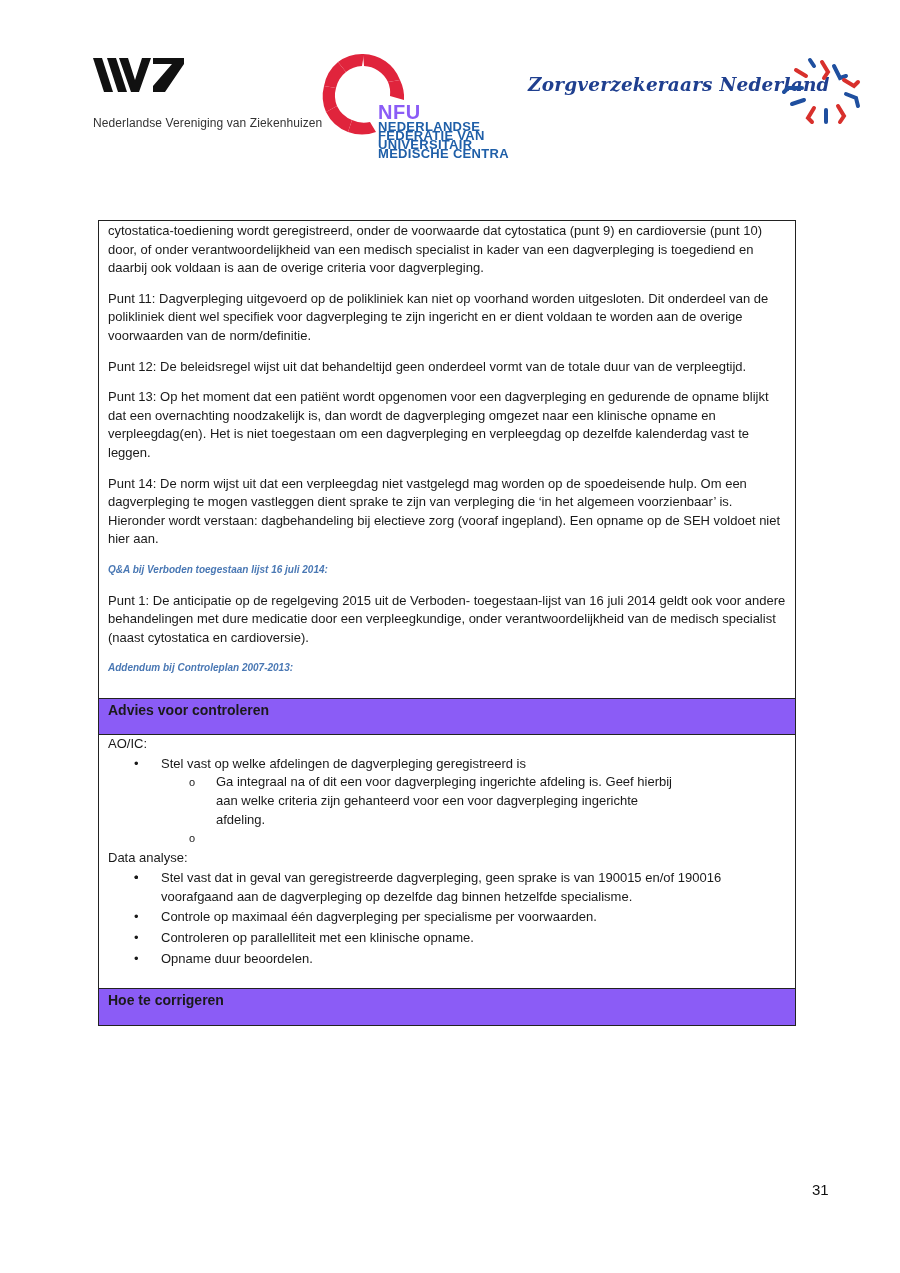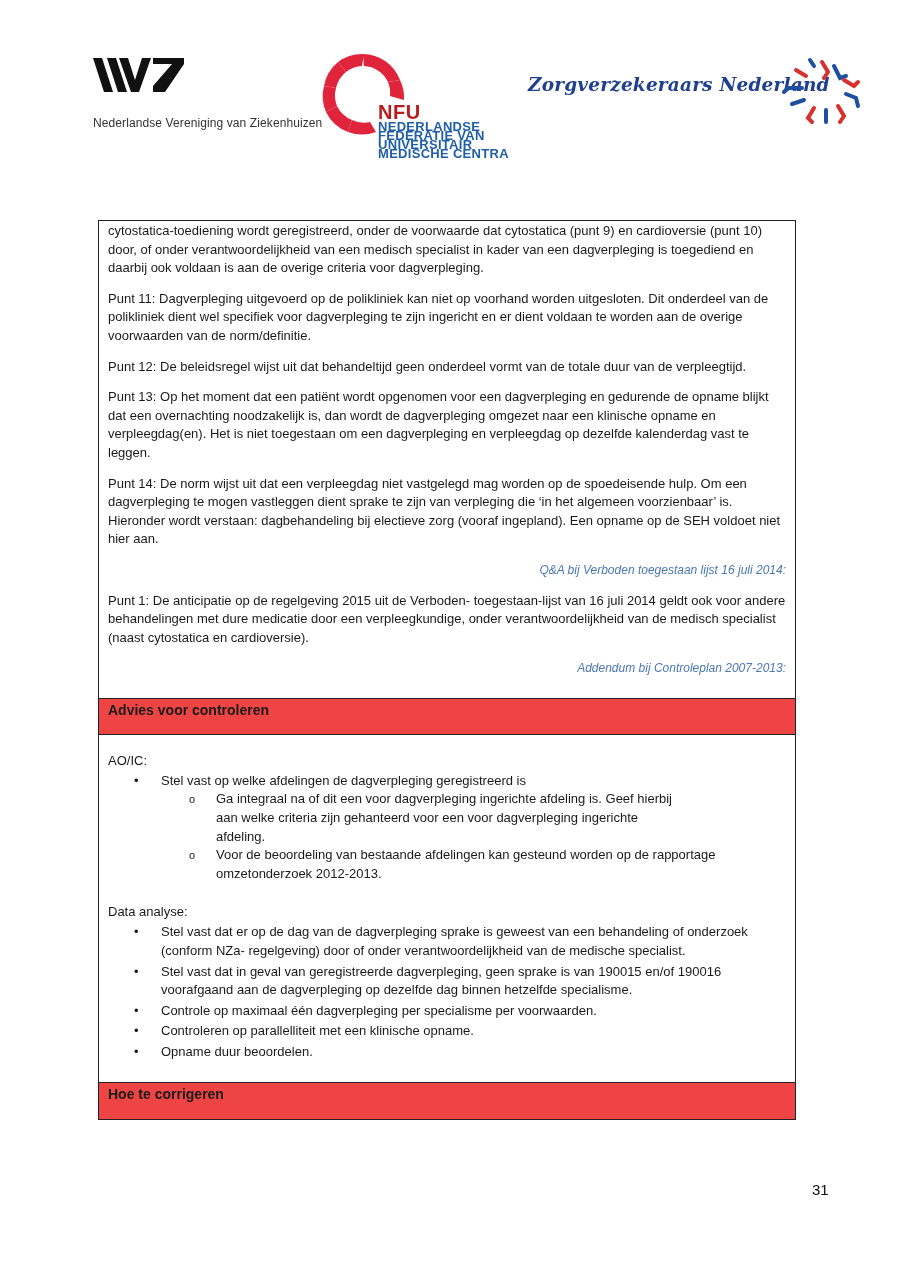--- a/index.html
+++ b/index.html
@@ -7,38 +7,38 @@
          font-family: "Liberation Sans", sans-serif; color: #1a1a1a; }
 
   
   .logo-nvz { position: absolute; left: 93px; top: 58px; width: 230px; }
   .nvz-mark { height: 34px; display: block; }
   .nvz-sub { font-size: 12px; color: #333; margin-top: 24px; letter-spacing: 0.1px; }
 
   .logo-nfu { position: absolute; left: 318px; top: 50px; width: 210px; height: 90px; }
   .nfu-circle { position: absolute; left: 0; top: 0; width: 90px; height: 88px; }
   .nfu-text { position: absolute; left: 60px; top: 52px; }
-  .nfu-abbr { font-size: 20px; font-weight: bold; color: #b91c1c; line-height: 20px; letter-spacing: 0.5px; }
+  .nfu-abbr { font-size: 20px; font-weight: bold; color: #8b5cf6; line-height: 20px; letter-spacing: 0.5px; }
   .nfu-line { font-size: 13px; font-weight: bold; color: #1f5fa8; line-height: 9px; letter-spacing: 0.3px; }
 
   .logo-zn { position: absolute; left: 528px; top: 56px; width: 340px; height: 70px; }
   .zn-text { position: absolute; left: 0; top: 18px; font-family: "DejaVu Serif", serif; font-style: italic;
              font-weight: bold; font-size: 18.5px; color: #1f3f8f; letter-spacing: 0.2px; }
   .zn-mark { position: absolute; left: 254px; top: 0; width: 82px; height: 70px; }
 
   
   .doc-table { position: absolute; left: 98px; top: 220px; width: 698px; border: 1.5px solid #222;
                box-sizing: border-box; }
   .cell { border-bottom: 1.5px solid #222; padding: 1px 9px 8px 9px; box-sizing: border-box; }
   .cell:last-child { border-bottom: none; }
   .p { font-size: 13px; line-height: 18.6px; margin: 0 0 12px 0; }
   .p:last-child { margin-bottom: 0; }
-  .blue-head { color: #4a78b4; font-style: italic; font-weight: normal; font-size: 12px; margin: 0 0 12px 0; line-height: 18.6px; text-align: right; }
+  .blue-head { color: #4a78b4; font-style: italic; font-weight: bold; font-size: 10px; margin: 0 0 12px 0; line-height: 18.6px; }
 
-  .section-head { background: #ef4444; height: 36px; padding: 2px 9px; font-weight: bold; font-size: 14px; line-height: 18px; }
+  .section-head { background: #8b5cf6; height: 36px; padding: 2px 9px; font-weight: bold; font-size: 14px; line-height: 18px; }
 
   .label { font-size: 13px; line-height: 18px; margin: 0; }
   ul.l1 { margin: 2px 0 0 0; padding: 0; list-style: none; }
   ul.l1 > li { position: relative; padding-left: 53px; font-size: 13px; line-height: 18.6px; margin-bottom: 2px; }
   ul.l1 > li > .bul { position: absolute; left: 26px; top: 0; }
   ul.l2 { margin: 0; padding: 0; list-style: none; }
   ul.l2 > li { position: relative; padding-left: 55px; font-size: 13px; line-height: 18.6px; }
   ul.l2 > li > .bul { position: absolute; left: 27px; top: 0; font-size: 11px; }
   .gap { height: 18px; }
 
@@ -104,44 +104,42 @@
     <p class="p">Punt 14: De norm wijst uit dat een verpleegdag niet vastgelegd mag worden op de spoedeisende hulp. Om een dagverpleging te mogen vastleggen dient sprake te zijn van verpleging die ‘in het algemeen voorzienbaar’ is. Hieronder wordt verstaan: dagbehandeling bij electieve zorg (vooraf ingepland). Een opname op de SEH voldoet niet hier aan.</p>
     <p class="blue-head">Q&amp;A bij Verboden toegestaan lijst 16 juli 2014:</p>
     <p class="p">Punt 1: De anticipatie op de regelgeving 2015 uit de Verboden- toegestaan-lijst van 16 juli 2014 geldt ook voor andere behandelingen met dure medicatie door een verpleegkundige, onder verantwoordelijkheid van de medisch specialist (naast cytostatica en cardioversie).</p>
     <p class="blue-head">Addendum bij Controleplan 2007-2013:</p>
   </div>
 
   <div class="cell section-head">
     <span>Advies voor controleren</span>
   </div>
 
-  <div class="cell" style="padding-top:17px; padding-bottom:18px;">
+  <div class="cell" style="padding-top:0; padding-bottom:18px;">
     <p class="label">AO/IC:</p>
     <ul class="l1">
       <li>
         <span class="bul">•</span>
         <span>Stel vast op welke afdelingen de dagverpleging geregistreerd is</span>
         <ul class="l2" style="margin-left:-53px;">
           <li style="padding-left:108px;">
             <span class="bul" style="left:81px;">o</span>
             <span style="display:block; width:460px;">Ga integraal na of dit een voor dagverpleging ingerichte afdeling is. Geef hierbij aan welke criteria zijn gehanteerd voor een voor dagverpleging ingerichte afdeling.</span>
           </li>
           <li style="padding-left:108px;">
             <span class="bul" style="left:81px;">o</span>
-            <span style="display:block; width:540px;">Voor de beoordeling van bestaande afdelingen kan gesteund worden op de rapportage omzetonderzoek 2012-2013.</span>
           </li>
         </ul>
       </li>
     </ul>
     <div class="gap"></div>
     <p class="label">Data analyse:</p>
     <ul class="l1">
       <li>
         <span class="bul">•</span>
-        <span>Stel vast dat er op de dag van de dagverpleging sprake is geweest van een behandeling of onderzoek (conform NZa- regelgeving) door of onder verantwoordelijkheid van de medische specialist.</span>
       </li>
       <li>
         <span class="bul">•</span>
         <span>Stel vast dat in geval van geregistreerde dagverpleging, geen sprake is van 190015 en/of 190016 voorafgaand aan de dagverpleging op dezelfde dag binnen hetzelfde specialisme.</span>
       </li>
       <li>
         <span class="bul">•</span>
         <span>Controle op maximaal één dagverpleging per specialisme per voorwaarden.</span>
       </li>
       <li>

